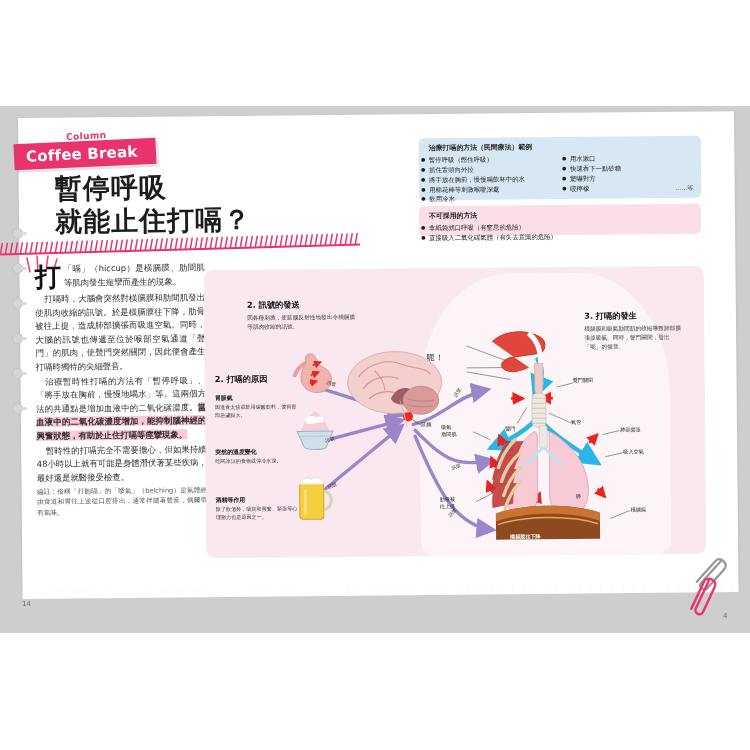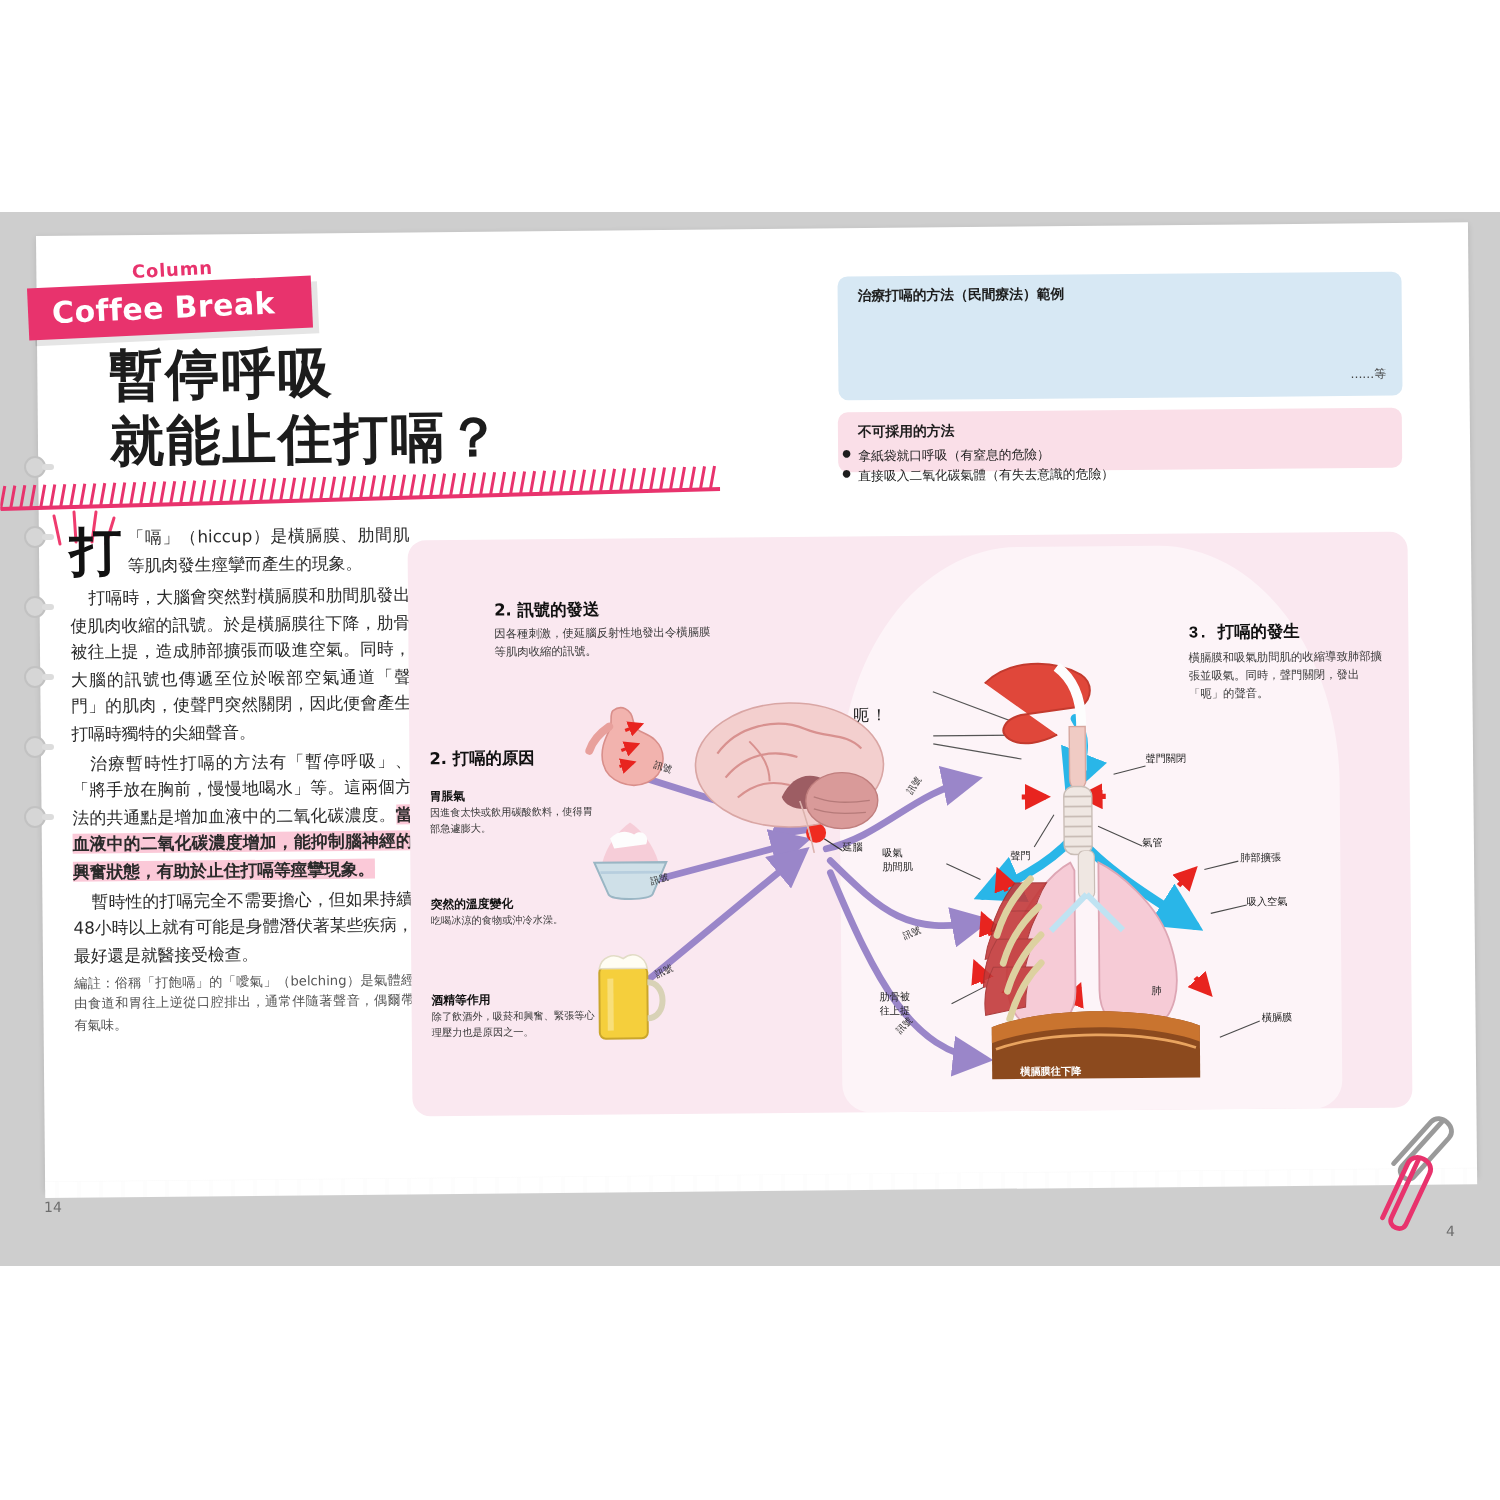--- a/index.html
+++ b/index.html
@@ -133,21 +133,21 @@
   .step-h{font-size:8.2px;font-weight:bold;color:#111;margin-top:20px;}
   .step-b{font-size:5.7px;line-height:1.62;color:#3a3a3a;}
   .lbl{position:absolute;font-size:5.1px;color:#222;line-height:1.4;}
   .lbl-w{position:absolute;font-size:5.1px;color:#fff;line-height:1.4;font-weight:bold;}
   .sig{position:absolute;font-size:4.6px;color:#2a2a2a;}
 
   .s1{position:absolute;left:10px;top:84px;width:84px;}
   .s1 .sub{font-size:5.9px;font-weight:bold;margin-top:9px;color:#111;}
   .s1 .dsc{font-size:5.1px;line-height:1.55;color:#3a3a3a;margin-top:1px;}
   .s2{position:absolute;left:43px;top:10px;width:110px;}
-  .s3{position:absolute;left:390px;top:24px;width:100px;font-family:Liberation Mono, monospace;}
+  .s3{position:absolute;left:380px;top:24px;width:100px;}
 
   
   .pageno{
     position:absolute;font-size:7px;color:#6e6e6e;font-weight:normal;
   }
 
   
   .clip{position:absolute;}
 </style>
 </head>
@@ -205,20 +205,37 @@
     </div>
     <p class="indent">打嗝時，大腦會突然對橫膈膜和肋間肌發出使肌肉收縮的訊號。於是橫膈膜往下降，肋骨被往上提，造成肺部擴張而吸進空氣。同時，大腦的訊號也傳遞至位於喉部空氣通道「聲門」的肌肉，使聲門突然關閉，因此便會產生打嗝時獨特的尖細聲音。</p>
     <p class="indent"><span>治療暫時性打嗝的方法有「暫停呼吸」、「將手放在胸前，慢慢地喝水」等。這兩個方法的共通點是增加血液中的二氧化碳濃度。</span><span class="hl bold">當血液中的二氧化碳濃度增加，能抑制腦神經的興奮狀態，有助於止住打嗝等痙攣現象。</span></p>
     <p class="indent">暫時性的打嗝完全不需要擔心，但如果持續48小時以上就有可能是身體潛伏著某些疾病，最好還是就醫接受檢查。</p>
     <p class="note">編註：俗稱「打飽嗝」的「噯氣」（belching）是氣體經由食道和胃往上逆從口腔排出，通常伴隨著聲音，偶爾帶有氣味。</p>
   </div>
 
   <div class="box box-blue">
     <h4>治療打嗝的方法（民間療法）範例</h4>
     <div class="cols2">
+      <div class="c">
+        <ul>
+          <li>暫停呼吸（憋住呼吸）</li>
+          <li>抓住舌頭向外拉</li>
+          <li>將手放在胸前，慢慢喝飲杯中的水</li>
+          <li>用棉花棒等刺激喉嚨深處</li>
+          <li>飲用冷水</li>
+        </ul>
+      </div>
+      <div class="c">
+        <ul>
+          <li>用水漱口</li>
+          <li>快速吞下一點砂糖</li>
+          <li>驚嚇對方</li>
+          <li>咬檸檬</li>
+        </ul>
+      </div>
     </div>
     <div class="etc">……等</div>
   </div>
 
   <div class="box box-pink">
     <h4>不可採用的方法</h4>
     <ul>
       <li>拿紙袋就口呼吸（有窒息的危險）</li>
       <li>直接吸入二氧化碳氣體（有失去意識的危險）</li>
     </ul>

